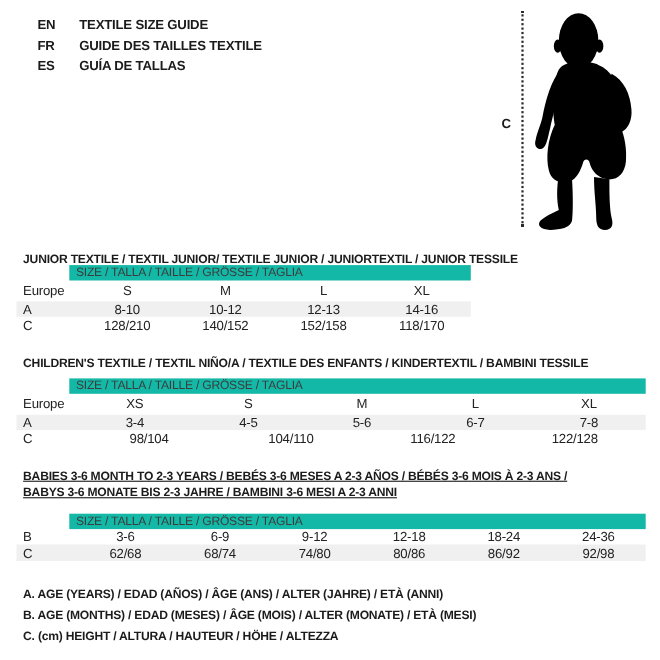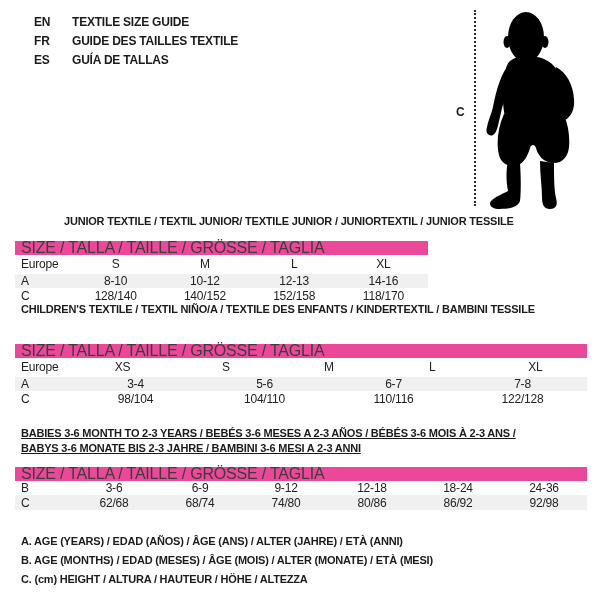--- a/index.html
+++ b/index.html
@@ -11,21 +11,21 @@
   .lang-block{position:absolute;left:22px;top:13px;}
   .lang-row{display:flex;height:19px;line-height:19px;font-size:12px;font-weight:bold;padding-left:12px;}
   .lang-code{width:38px;}
   
   .dotted-line{position:absolute;left:474px;top:10px;height:196px;width:0;border-left:2px dotted #2a2a2a;}
   .fig-label{position:absolute;left:456px;top:105px;font-size:12px;font-weight:bold;}
   .baby-svg{position:absolute;left:486px;top:9px;}
   
   .tbl-title{position:absolute;left:21px;font-size:11px;font-weight:bold;line-height:15px;white-space:nowrap;}
   .tbl{position:absolute;left:15px;}
-  .bar{height:14px;line-height:14px;background:#ec4899;color:#3c3c3c;padding-left:6px;font-size:16px;}
+  .bar{height:14px;line-height:14px;background:#14b8a6;color:#3c3c3c;padding-left:6px;font-size:11px;margin-left:48px;}
   .row{display:flex;font-size:12px;color:#222;}
   .row .lbl{width:56px;padding-left:6px;box-sizing:border-box;}
   .row .cell{flex:1;text-align:center;}
   .rh{height:19px;line-height:19px;}
   .rm{height:14px;line-height:14px;}
   .rb{height:15px;line-height:16px;}
   .band{background:#f0f0f0;}
   
   .footnotes{position:absolute;left:21px;top:532px;}
   .foot-line{height:19px;line-height:19px;font-size:11px;font-weight:bold;white-space:nowrap;}
@@ -59,69 +59,70 @@
       <ellipse cx="59" cy="33" rx="3.5" ry="6"></ellipse>
       <path d="M24,52 C30,46 50,46 58,50 C70,55 75,66 77,80 C79,95 79,105 77,112 L20,112 C16,98 16,80 19,66 C20,58 21,55 24,52 Z"></path>
       <path d="M24,54 C15,64 10,82 7,98 C5,106 2,112 1,118 C-1,124 3,128 7,126 C11,124 12,116 14,108 C17,94 22,76 28,64 Z"></path>
       <path d="M70,58 C81,64 87,76 88,90 C89,100 85,108 79,111 C74,113 71,108 73,101 C75,90 73,76 67,66 Z"></path>
       <path d="M18,105 C12,118 10,134 13,146 C15,155 24,159 32,156 C38,154 42,146 44,139 C45,135 49,135 50,139 C52,147 58,153 66,154 C76,155 82,148 83,138 C84,127 82,115 78,106 Z"></path>
       <path d="M22,150 C20,162 20,172 22,182 C16,185 9,188 5,192 C2,196 6,200 14,200 C24,200 32,198 34,192 C35,184 35,168 34,154 Z"></path>
       <path d="M54,152 C54,166 56,178 56,188 C56,196 58,200 64,200 C70,200 72,196 70,189 C68,180 68,166 68,154 Z"></path>
     </g>
   </svg>
 
-  <div class="tbl-title" style="top:214px;margin-left:43px;">JUNIOR TEXTILE / TEXTIL JUNIOR/ TEXTILE JUNIOR / JUNIORTEXTIL / JUNIOR TESSILE</div>
+  <div class="tbl-title" style="top:229px;">JUNIOR TEXTILE / TEXTIL JUNIOR/ TEXTILE JUNIOR / JUNIORTEXTIL / JUNIOR TESSILE</div>
   <div class="tbl" style="top:241px;width:413px;">
     <div class="bar">SIZE / TALLA / TAILLE / GRÖSSE / TAGLIA</div>
     <div class="row rh">
       <span class="lbl">Europe</span>
       <span class="cell">S</span>
       <span class="cell">M</span>
       <span class="cell">L</span>
       <span class="cell">XL</span>
     </div>
     <div class="row rm band">
       <span class="lbl">A</span>
       <span class="cell">8-10</span>
       <span class="cell">10-12</span>
       <span class="cell">12-13</span>
       <span class="cell">14-16</span>
     </div>
     <div class="row rb">
       <span class="lbl">C</span>
-      <span class="cell">128/140</span>
+      <span class="cell">128/210</span>
       <span class="cell">140/152</span>
       <span class="cell">152/158</span>
       <span class="cell">118/170</span>
     </div>
   </div>
 
-  <div class="tbl-title" style="top:302px;text-align:center;">CHILDREN'S TEXTILE / TEXTIL NIÑO/A / TEXTILE DES ENFANTS / KINDERTEXTIL / BAMBINI TESSILE</div>
+  <div class="tbl-title" style="top:324px;text-align:center;">CHILDREN'S TEXTILE / TEXTIL NIÑO/A / TEXTILE DES ENFANTS / KINDERTEXTIL / BAMBINI TESSILE</div>
   <div class="tbl" style="top:344px;width:572px;">
     <div class="bar">SIZE / TALLA / TAILLE / GRÖSSE / TAGLIA</div>
     <div class="row rh">
       <span class="lbl">Europe</span>
       <span class="cell">XS</span>
       <span class="cell">S</span>
       <span class="cell">M</span>
       <span class="cell">L</span>
       <span class="cell">XL</span>
     </div>
     <div class="row rm band">
       <span class="lbl">A</span>
       <span class="cell">3-4</span>
+      <span class="cell">4-5</span>
       <span class="cell">5-6</span>
       <span class="cell">6-7</span>
       <span class="cell">7-8</span>
     </div>
     <div class="row rb">
       <span class="lbl">C</span>
       <span class="cell">98/104</span>
       <span class="cell">104/110</span>
-      <span class="cell">110/116</span>
+      <span class="cell">116/122</span>
       <span class="cell">122/128</span>
     </div>
   </div>
 
   <div class="tbl-title" style="top:426px;text-decoration:underline;">
     <div>BABIES 3-6 MONTH TO 2-3 YEARS / BEBÉS 3-6 MESES A 2-3 AÑOS / BÉBÉS 3-6 MOIS À 2-3 ANS /</div>
     <div>BABYS 3-6 MONATE BIS 2-3 JAHRE / BAMBINI 3-6 MESI A 2-3 ANNI</div>
   </div>
   <div class="tbl" style="top:467px;width:572px;">
     <div class="bar">SIZE / TALLA / TAILLE / GRÖSSE / TAGLIA</div>

